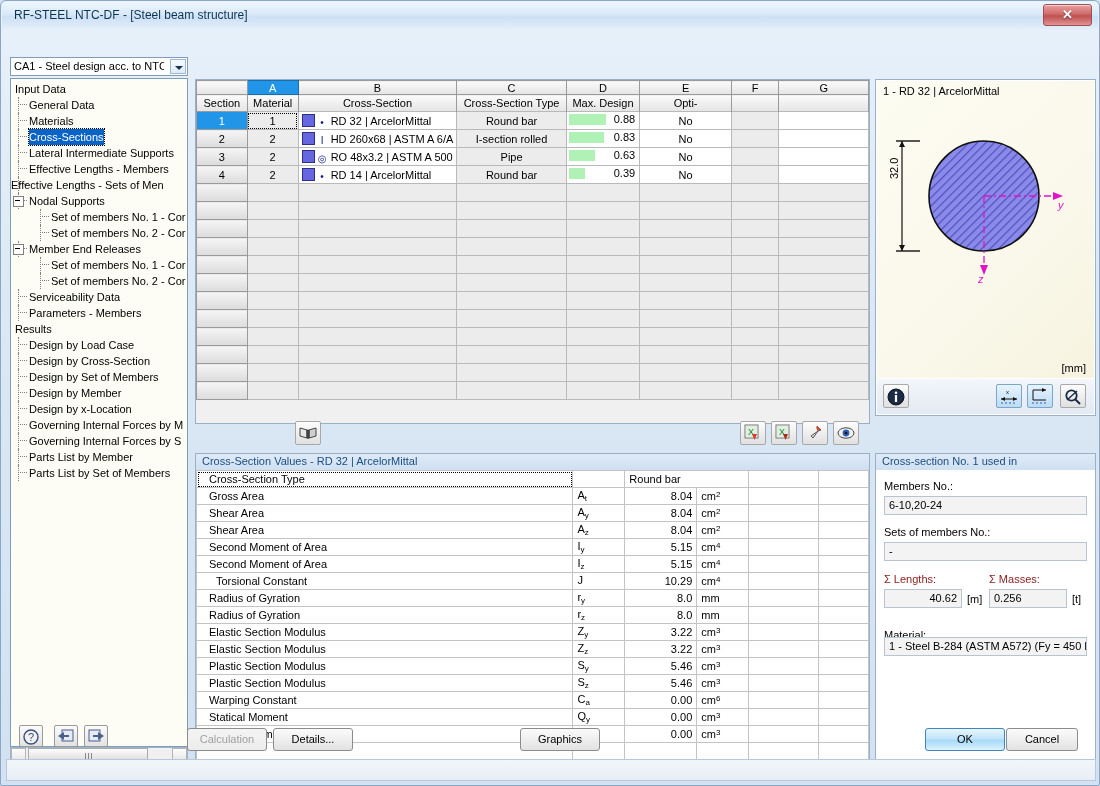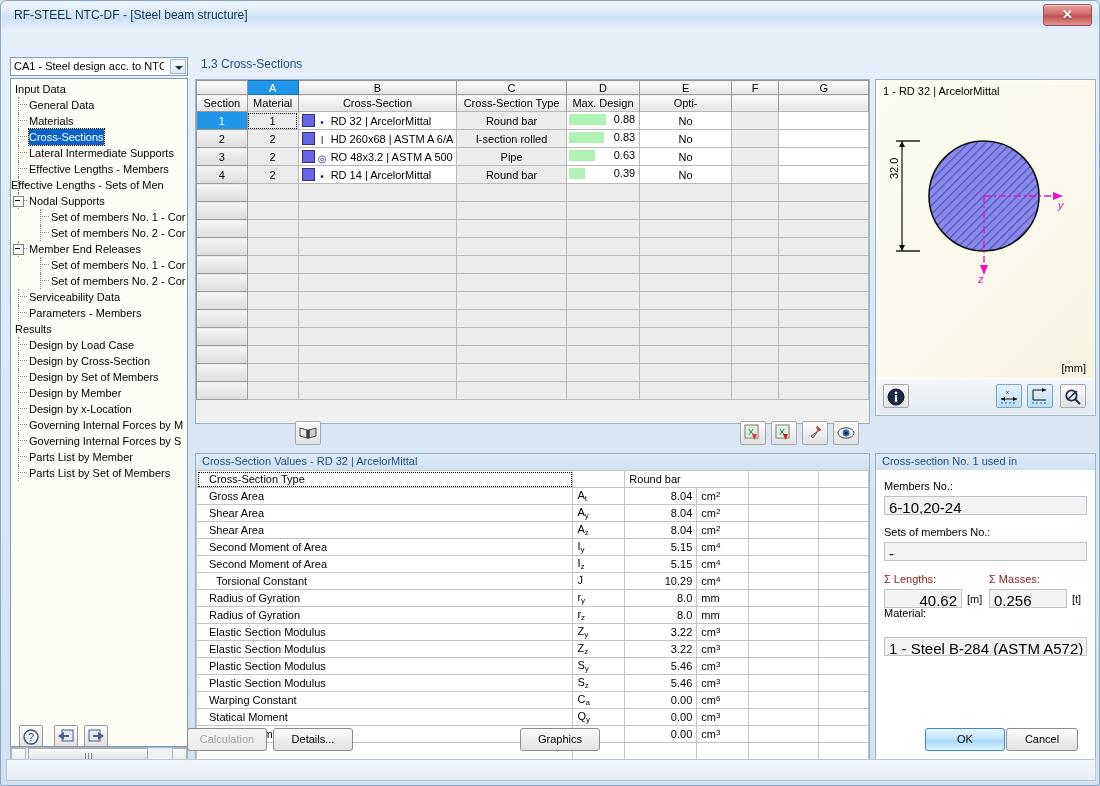--- a/index.html
+++ b/index.html
@@ -165,21 +165,21 @@
     background:#fff;border:1px solid #9ab0c6;box-sizing:border-box;
   }
   .uhead{
     position:absolute;left:0;top:0;width:219px;height:16px;
     background:linear-gradient(to bottom,#dfeaf7,#cfe0f2);
     color:#1c4e80;font-size:11px;padding:1px 0 0 6px;box-sizing:border-box;
   }
   .ulabel{position:absolute;font-size:11px;color:#000;}
   .ufield{
     position:absolute;background:#f3f3f3;border:1px solid #b8c4d0;
-    box-sizing:border-box;font-size:15px;padding:2px 4px;height:19px;
+    box-sizing:border-box;font-size:11px;padding:2px 4px;height:19px;
     overflow:hidden;white-space:nowrap;
   }
   .sigma{color:#8b1a1a;}
   
   .bottombar{
     position:absolute;left:5px;top:720px;width:1090px;height:40px;
   }
   .btn{
     position:absolute;height:23px;border:1px solid #8c8c8c;border-radius:3px;
     background:linear-gradient(to bottom,#fbfbfb,#e2e2e2);
@@ -354,21 +354,20 @@
       <div class="arrw" style="right:0"></div>
       <div class="thumb">
         <div class="grip">
           <i style="left:0"></i>
             <i style="left:3px"></i>
             <i style="left:6px"></i>
         </div>
       </div>
     </div>
 
-    <div class="pagetitle">1.3 Cross-Sections</div>
 
     <div class="maincard">
       <table class="grid" id="main-grid" style="position:absolute;left:0;top:0;">
           <colgroup>
             <col style="width:51px">
             <col style="width:51px">
             <col style="width:152px">
             <col style="width:110px">
             <col style="width:74px">
             <col style="width:93px">
@@ -840,21 +839,21 @@
       <div class="ulabel" style="left:8px;top:26px">Members No.:</div>
       <div class="ufield" style="left:8px;top:42px;width:203px">6-10,20-24</div>
       <div class="ulabel" style="left:8px;top:72px">Sets of members No.:</div>
       <div class="ufield" style="left:8px;top:88px;width:203px">-</div>
       <div class="ulabel sigma" style="left:8px;top:119px">Σ Lengths:</div>
       <div class="ufield rt" style="left:8px;top:135px;width:78px;text-align:right">40.62</div>
       <div class="ulabel" style="left:91px;top:139px">[m]</div>
       <div class="ulabel sigma" style="left:113px;top:119px">Σ Masses:</div>
       <div class="ufield rt" style="left:113px;top:135px;width:78px;text-align:left">0.256</div>
       <div class="ulabel" style="left:196px;top:139px">[t]</div>
-      <div class="ulabel" style="left:8px;top:153px">Material:</div>
+      <div class="ulabel" style="left:8px;top:175px">Material:</div>
       <div class="ufield" style="left:8px;top:183px;width:203px">1 - Steel B-284 (ASTM A572) (Fy = 450 M</div>
     </div>
   </div>
 
   <div class="bottombar">
     <div class="sbtn" style="left:13px">
       <svg width="18" height="18" viewBox="0 0 18 18" style="margin:2px 0 0 2px">
         <circle cx="9" cy="9" r="7" fill="#f0f0f0" stroke="#39507a" stroke-width="1.4"></circle>
         <text x="6" y="13" font-size="11" fill="#39507a" font-family="sans-serif">?</text>
       </svg>

